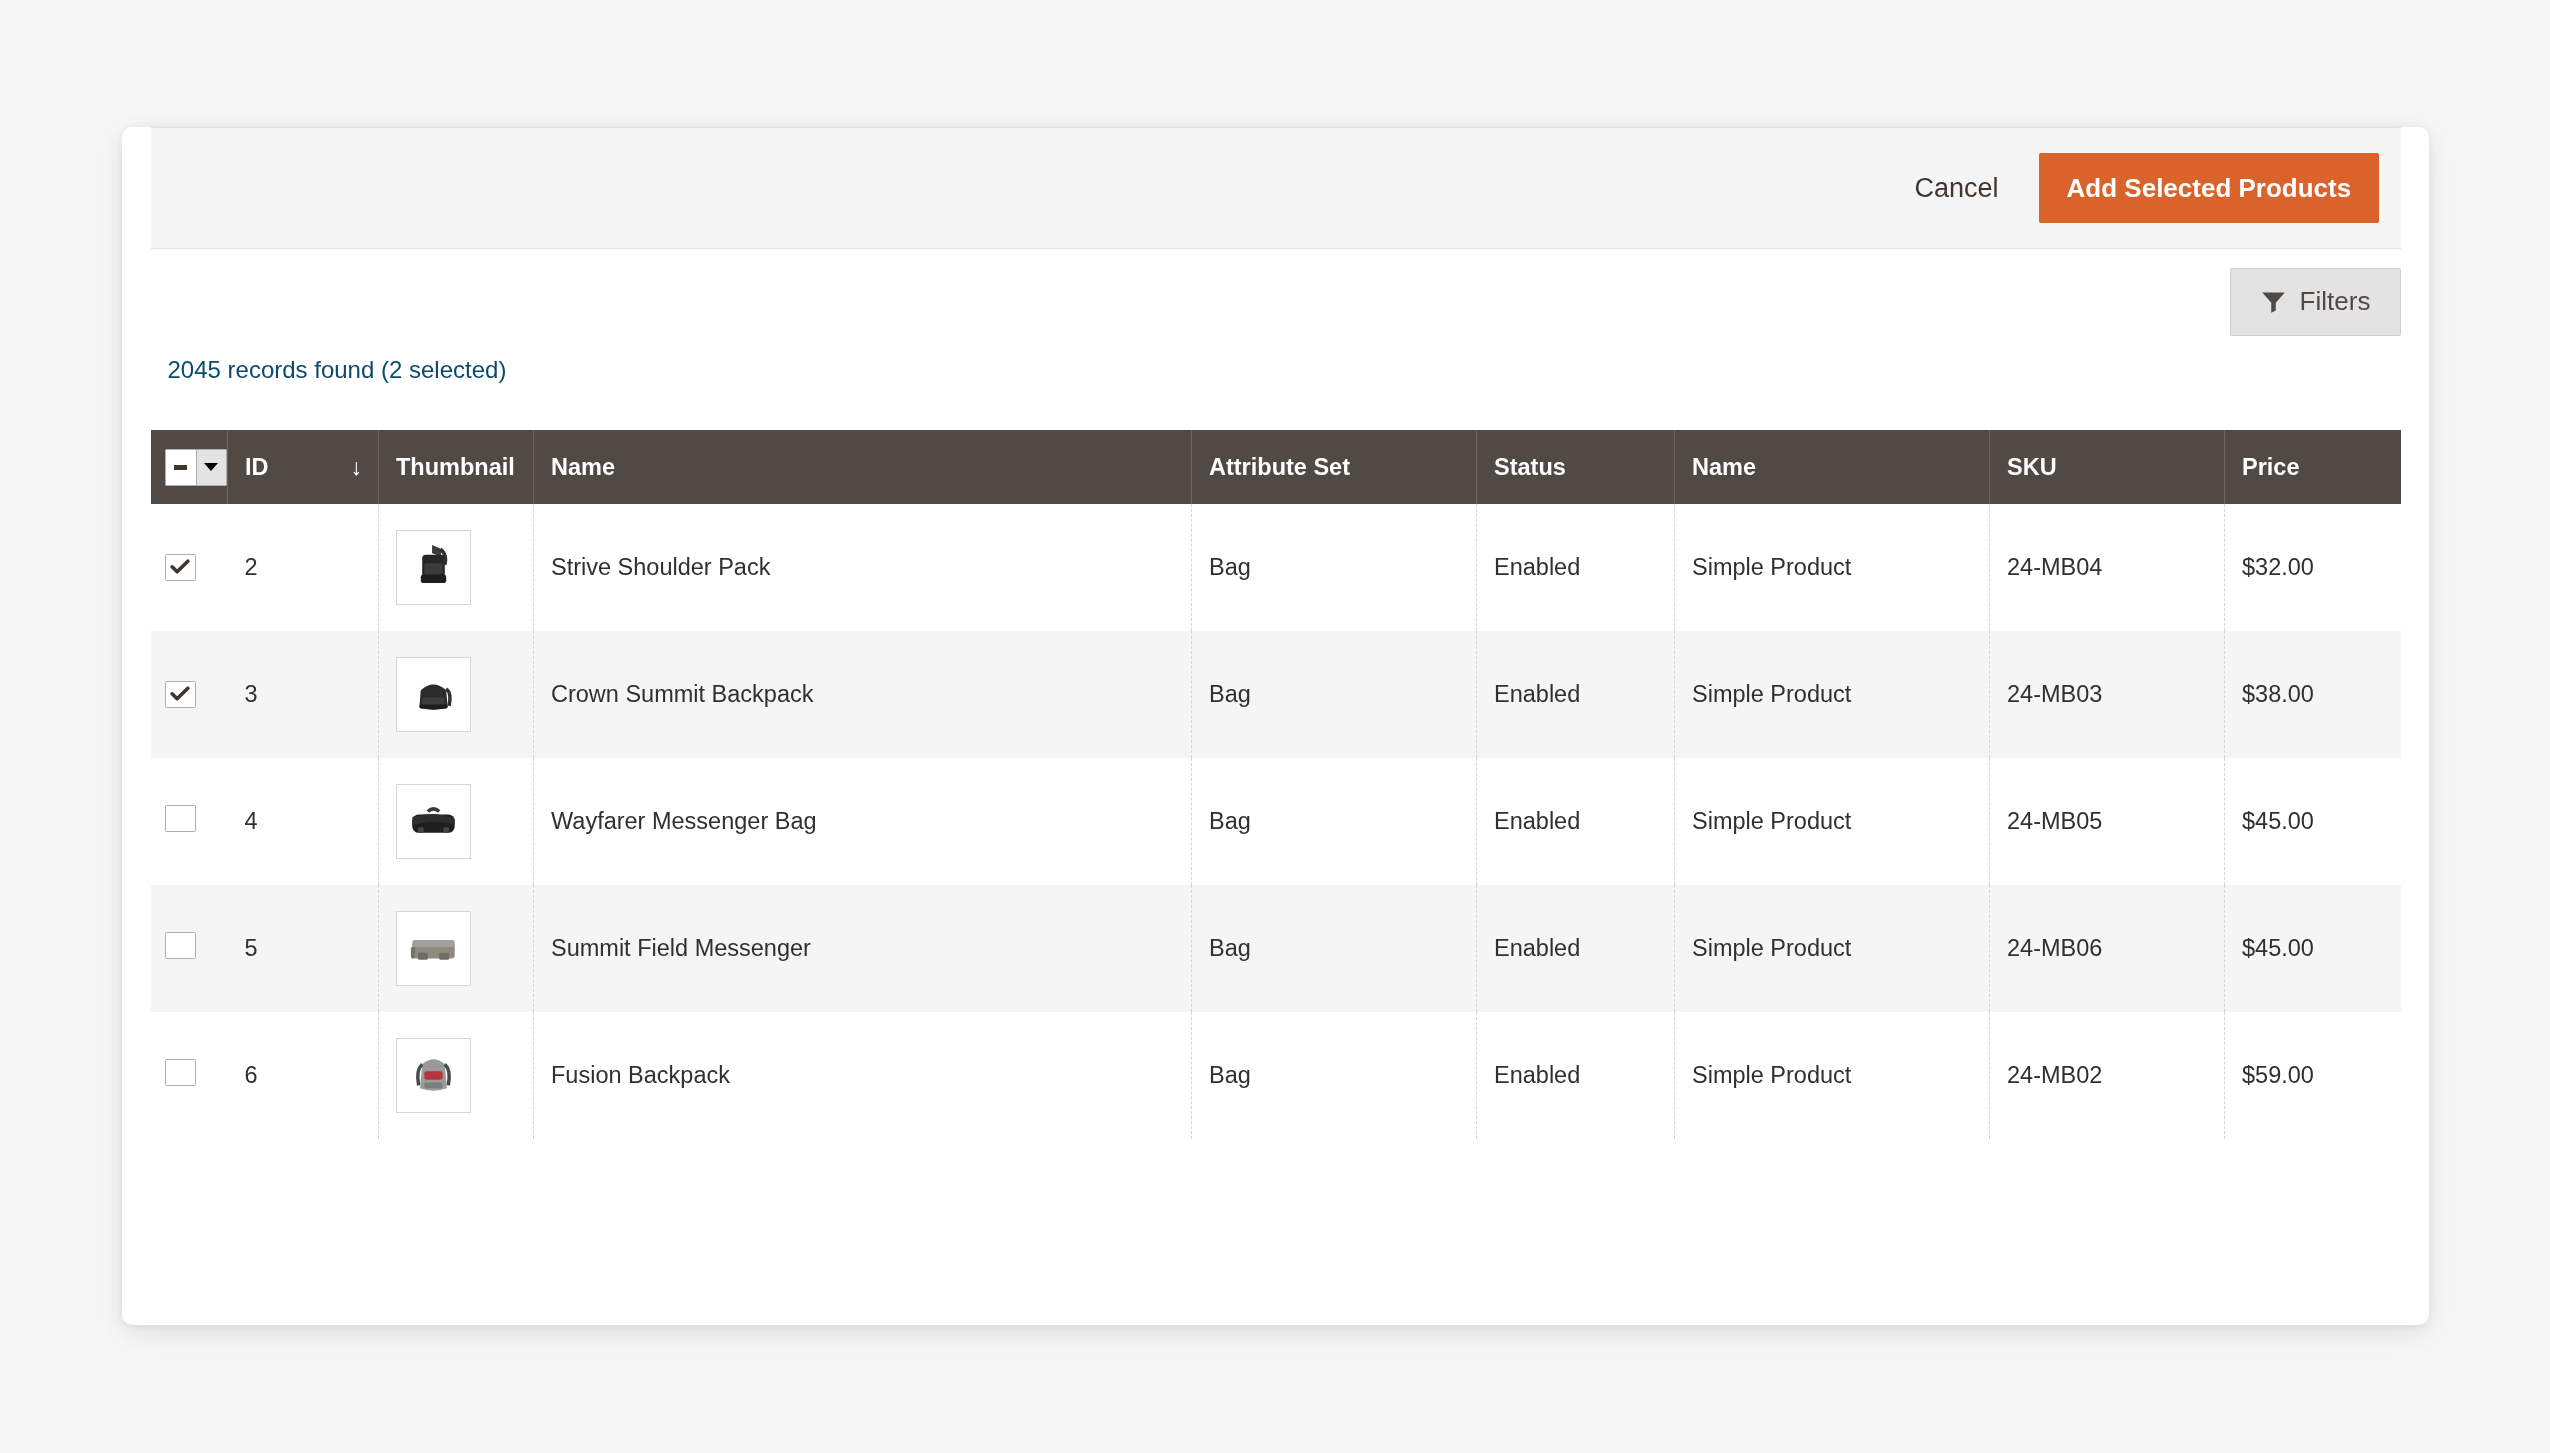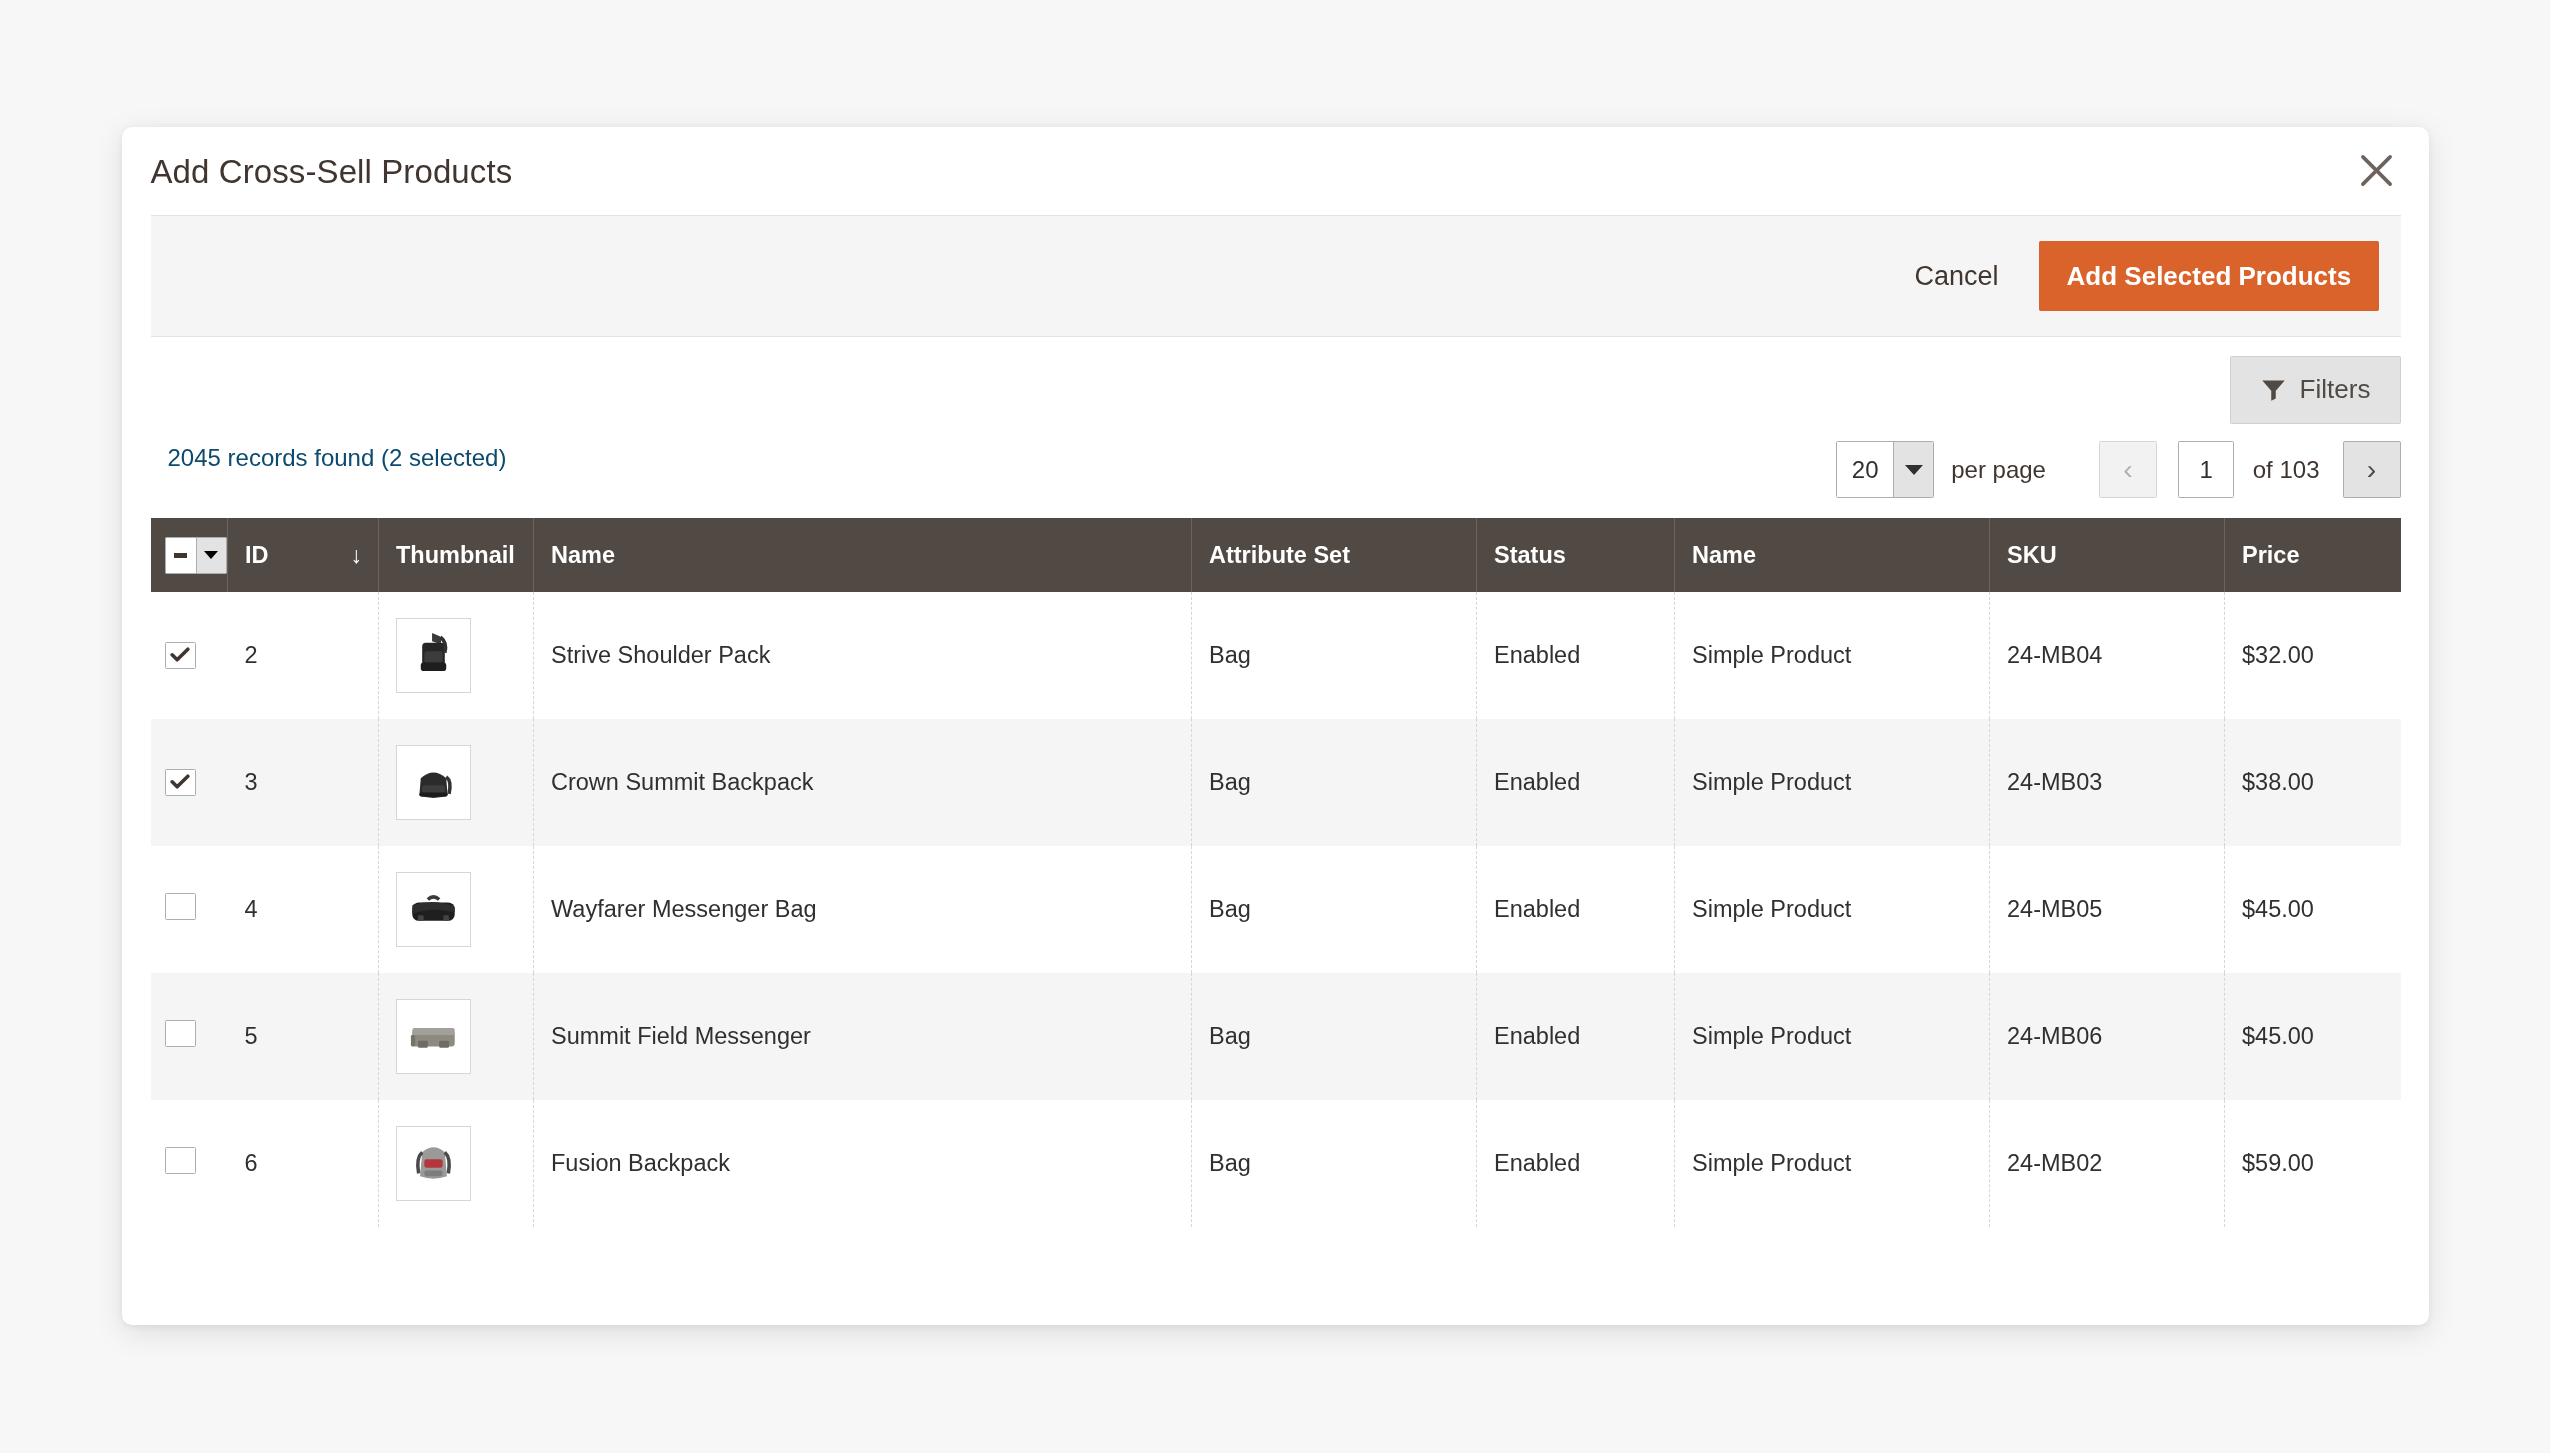--- a/index.html
+++ b/index.html
@@ -335,70 +335,40 @@
   .col-status   { width: 198px; }
   .col-type     { width: 315px; }
   .col-sku      { width: 235px; }
   .col-price    { width: 233px; }
 </style>
 </head>
 <body>
 
 <div class="modal">
 
-  <div class="modal-title-bar">
-    <div class="modal-title">Add Cross-Sell Products</div>
-    <button class="close-btn">
-      <svg width="33" height="33" viewBox="0 0 46 46" aria-hidden="true">
-        <line x1="4" y1="4" x2="42" y2="42" stroke="#6d635c" stroke-width="5" stroke-linecap="round"></line>
-        <line x1="42" y1="4" x2="4" y2="42" stroke="#6d635c" stroke-width="5" stroke-linecap="round"></line>
-      </svg>
-    </button>
-  </div>
 
   <div class="action-bar">
     <button class="cancel-link">Cancel</button>
     <button class="primary-btn">Add Selected Products</button>
   </div>
 
   <div class="filters-row">
     <button class="filters-btn">
       <span>
         <svg class="funnel" width="27" height="27" viewBox="0 0 24 24" aria-hidden="true">
           <path d="M2 4h20l-8 9v7l-4 2v-9z" fill="#514943"></path>
         </svg>
       </span>
       <span class="label">Filters</span>
     </button>
   </div>
 
   <div class="toolbar">
     <div class="records-found">2045 records found (2 selected)</div>
 
-    <div class="pager">
-      <div class="perpage">
-        <span class="value">20</span>
-        <span class="caret-box">
-          <span class="caret-down"></span>
-        </span>
-      </div>
-      <span class="per-page-label">per page</span>
-
-      <div class="pg-btn prev disabled">
-        <span class="chev">‹</span>
-      </div>
-
-      <input class="page-input" type="text" readonly="" value="1" style="">
-
-      <span class="of-total">of 103</span>
-
-      <div class="pg-btn next">
-        <span class="chev">›</span>
-      </div>
-    </div>
   </div>
 
   <div class="grid-wrap">
     <table class="grid">
       <colgroup>
         <col class="col-check">
           <col class="col-id">
           <col class="col-thumb">
           <col class="col-name">
         <col class="col-attr">

